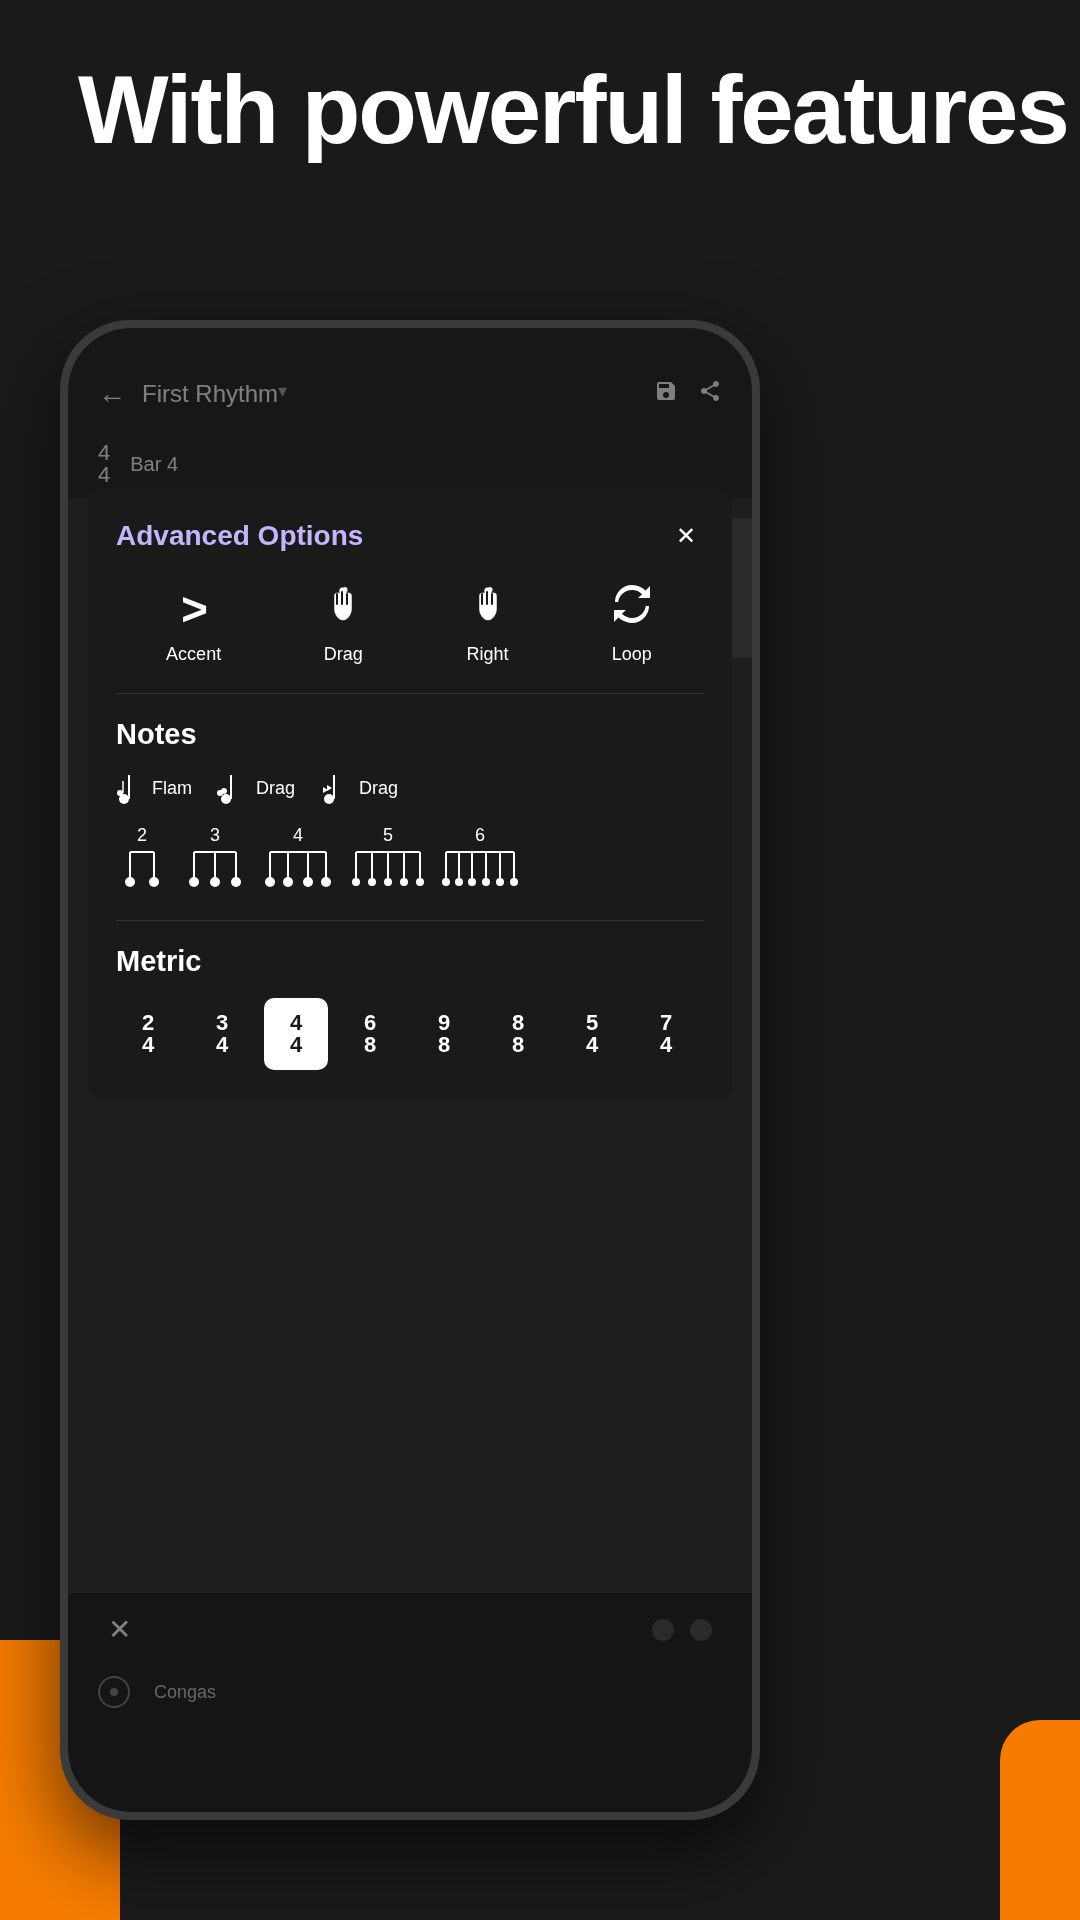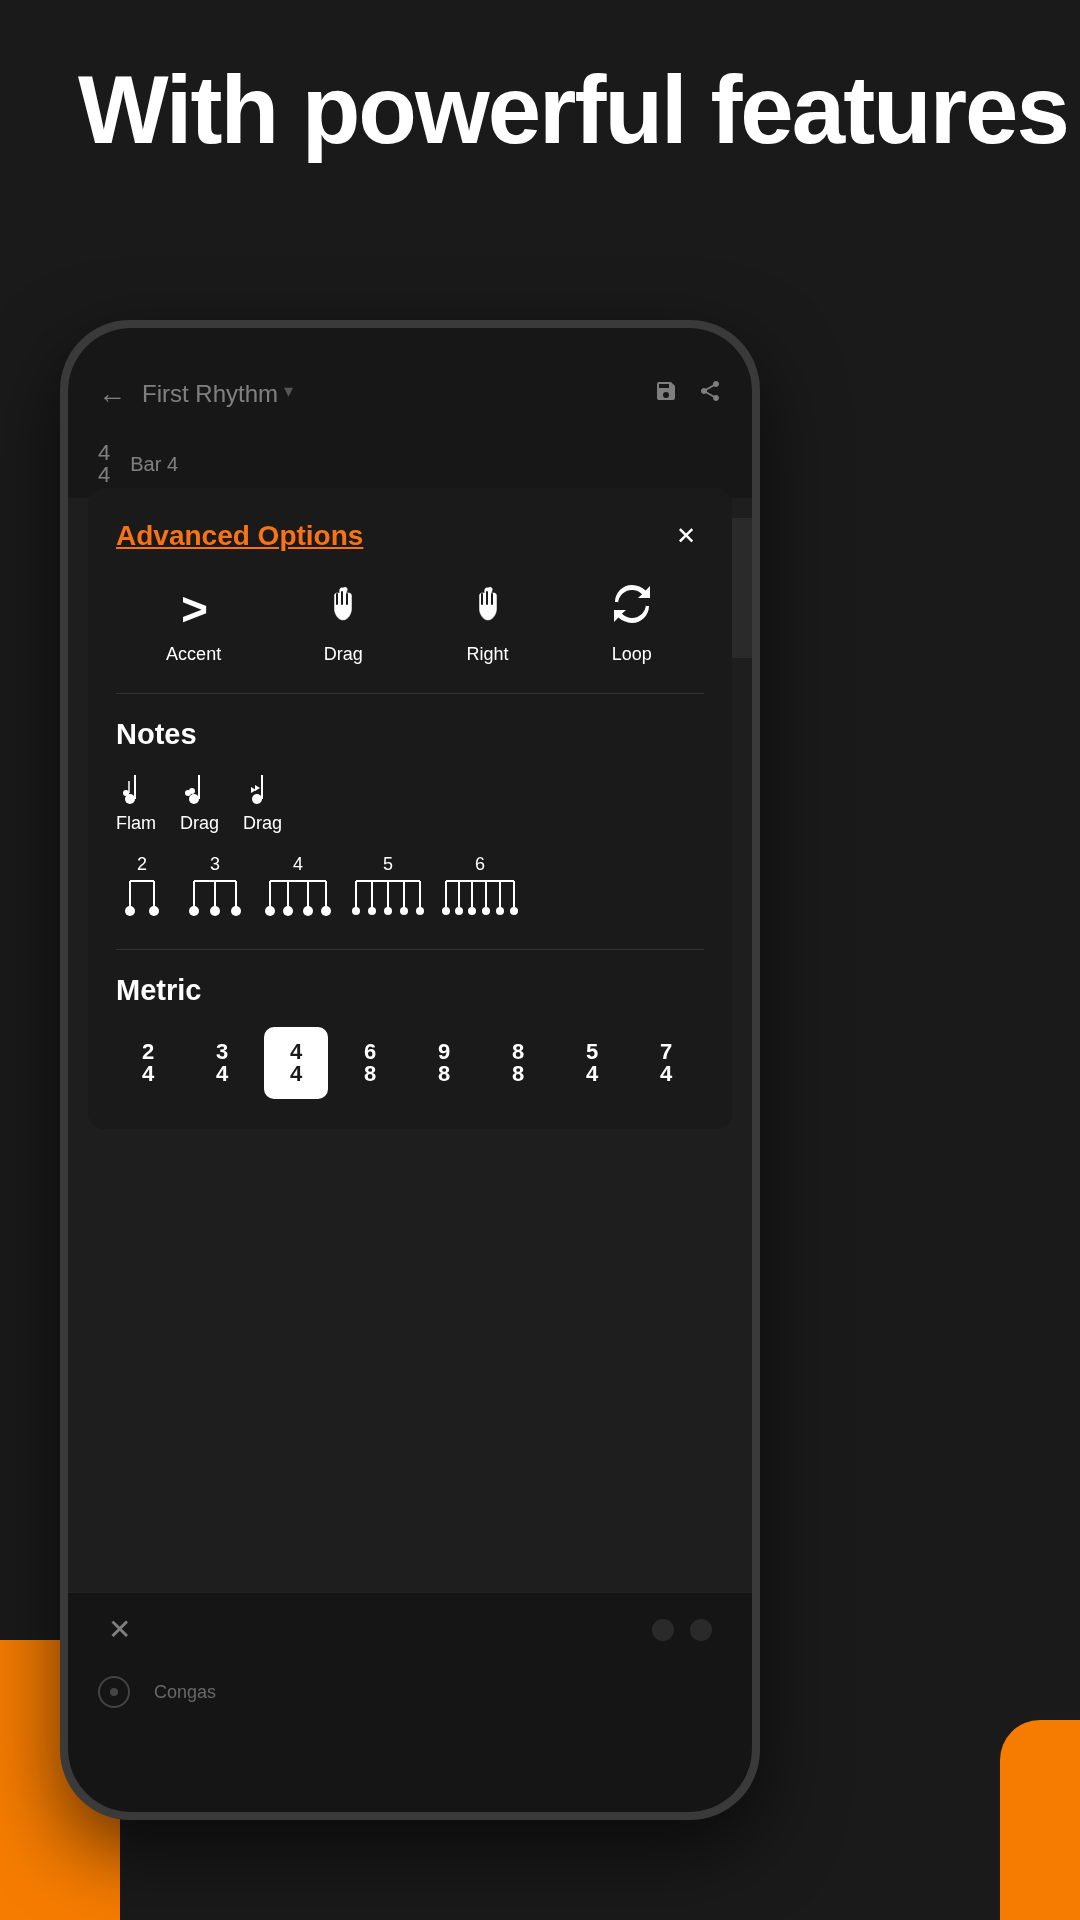--- a/index.html
+++ b/index.html
@@ -102,21 +102,20 @@
       font-size: 28px;
       color: #ffffff;
       margin-right: 16px;
     }
 
     .app-bar .title {
       font-size: 24px;
       color: #ffffff;
       font-weight: 500;
       display: flex;
-      gap: 6px;
     }
 
     .app-bar .title .chevron {
       font-size: 18px;
       color: #aaaaaa;
     }
 
     .app-bar .icons-right {
       margin-left: auto;
       display: flex;
@@ -199,22 +198,21 @@
     .modal-header {
       display: flex;
       align-items: center;
       justify-content: space-between;
       margin-bottom: 28px;
     }
 
     .modal-title {
       font-size: 28px;
       font-weight: 700;
-      color: #f97316;
-      text-decoration: underline;
+      color: #c4b5fd;
     }
 
     .close-btn {
       font-size: 24px;
       color: #ffffff;
       width: 36px;
       height: 36px;
       display: flex;
       align-items: center;
       justify-content: center;
@@ -265,21 +263,20 @@
       display: flex;
       align-items: center;
       gap: 24px;
       margin-bottom: 20px;
     }
 
     .note-item {
       display: flex;
       align-items: center;
       gap: 8px;
-      flex-direction: column;
     }
 
     .note-label {
       font-size: 18px;
       color: #ffffff;
     }
 
     
     .tuplet-row {
       display: flex;

